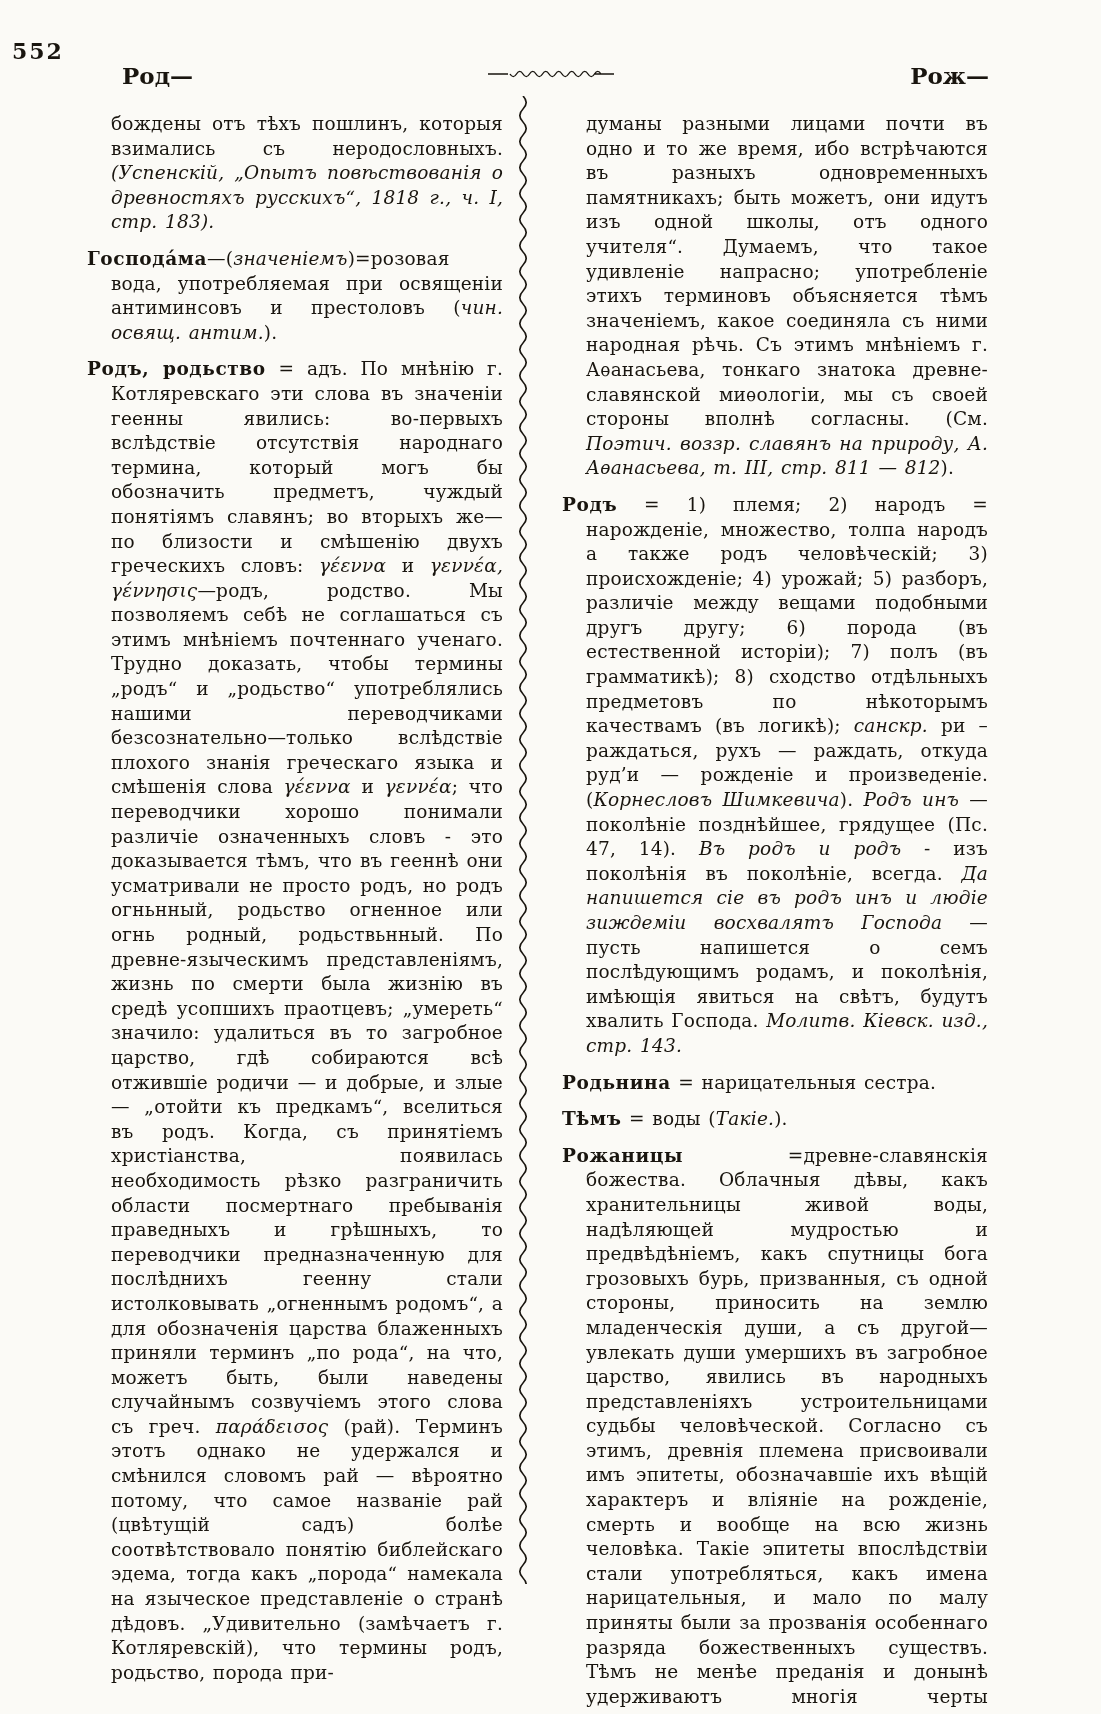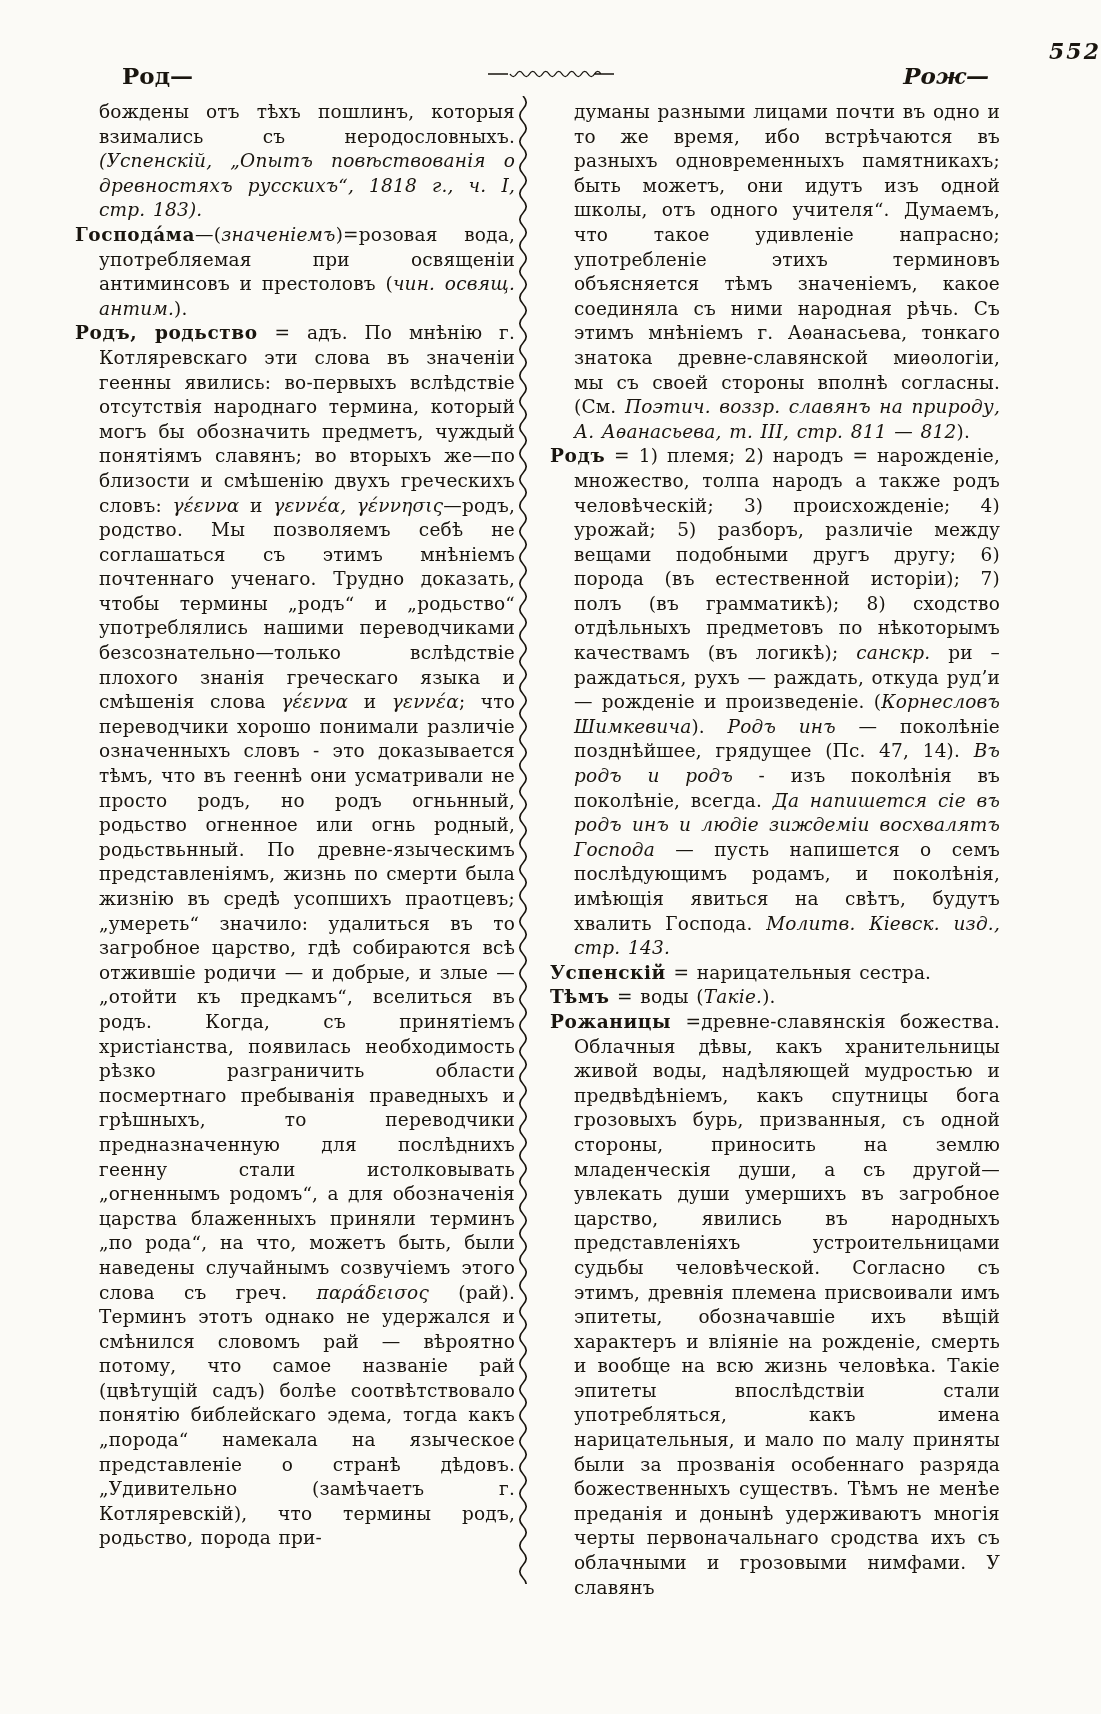--- a/index.html
+++ b/index.html
@@ -15,58 +15,57 @@
   }
   .page{
     position:relative;
     width:1101px;
     height:1714px;
     background:var(--paper);
     overflow:hidden;
   }
   .pagenum{
     position:absolute;
-    top:38px;left:0;right:0;
-    text-align:right;
+    top:38px;left:12px;right:0;
+    text-align:left;
     font-weight:bold;
     font-size:22px;
     letter-spacing:2px;
-    font-style:italic;
   }
   .squiggle{
     position:absolute;
     top:68px;
     left:50%;
     transform:translateX(-50%);
   }
   .catchword{
     position:absolute;
     top:62px;
     font-weight:bold;
     font-size:23px;
   }
   .catchword.cw-left{left:122px;}
-  .catchword.cw-right{right:112px;font-style:italic;}
+  .catchword.cw-right{right:112px;}
   .columns{
     position:absolute;
     top:100px;
     left:75px;
     width:925px;
     display:flex;
   }
   .col{
     text-align:justify;
     font-size:18.5px;
     line-height:24.6px;
     letter-spacing:0.2px;
     word-spacing:1.5px;
   }
   .col-left{width:440px;margin-right:35px;}
   .col-right{width:450px;}
-  .col p{margin:0;}
+  .col p{margin:12px;}
   .col p.entry{padding-left:24px;text-indent:-24px;}
   .col p.cont{padding-left:24px;text-indent:0;}
   .seg-b{
     font-weight:bold;
     letter-spacing:0.6px;
   }
   .seg-i{font-style:italic;}
   .seg-g{font-style:italic;}
   .divider{
     position:absolute;
@@ -97,19 +96,19 @@
 
   <div class="columns">
     <div class="col col-left">
         <p class="cont"><span class="seg-n">бождены отъ тѣхъ пошлинъ, которыя взимались съ неродословныхъ. </span><span class="seg-i">(Успенскій, „Опытъ повѣствованія о древностяхъ русскихъ“, 1818 г., ч. I, стр. 183).</span></p>
         <p class="entry"><span class="seg-b">Господа́ма</span><span class="seg-n">—(</span><span class="seg-g">значеніемъ</span><span class="seg-n">)=розовая вода, употребляемая при освященіи антиминсовъ и престоловъ (</span><span class="seg-i">чин. освящ. антим.</span><span class="seg-n">).</span></p>
         <p class="entry"><span class="seg-b">Родъ, родьство</span><span class="seg-n"> = адъ. По мнѣнію г. Котляревскаго эти слова въ значеніи геенны явились: во-первыхъ вслѣдствіе отсутствія народнаго термина, который могъ бы обозначить предметъ, чуждый понятіямъ славянъ; во вторыхъ же—по близости и смѣшенію двухъ греческихъ словъ: </span><span class="seg-g">γέεννα</span><span class="seg-n"> и </span><span class="seg-g">γεννέα, γέννησις</span><span class="seg-n">—родъ, родство. Мы позволяемъ себѣ не соглашаться съ этимъ мнѣніемъ почтеннаго ученаго. Трудно доказать, чтобы термины „родъ“ и „родьство“ употреблялись нашими переводчиками безсознательно—только вслѣдствіе плохого знанія греческаго языка и смѣшенія слова </span><span class="seg-g">γέεννα</span><span class="seg-n"> и </span><span class="seg-g">γεννέα</span><span class="seg-n">; что переводчики хорошо понимали различіе означенныхъ словъ - это доказывается тѣмъ, что въ гееннѣ они усматривали не просто родъ, но родъ огньнный, родьство огненное или огнь родный, родьствьнный. По древне-языческимъ представленіямъ, жизнь по смерти была жизнію въ средѣ усопшихъ праотцевъ; „умереть“ значило: удалиться въ то загробное царство, гдѣ собираются всѣ отжившіе родичи — и добрые, и злые — „отойти къ предкамъ“, вселиться въ родъ. Когда, съ принятіемъ христіанства, появилась необходимость рѣзко разграничить области посмертнаго пребыванія праведныхъ и грѣшныхъ, то переводчики предназначенную для послѣднихъ геенну стали истолковывать „огненнымъ родомъ“, а для обозначенія царства блаженныхъ приняли терминъ „по рода“, на что, можетъ быть, были наведены случайнымъ созвучіемъ этого слова съ греч. </span><span class="seg-g">παράδεισος</span><span class="seg-n"> (рай). Терминъ этотъ однако не удержался и смѣнился словомъ рай — вѣроятно потому, что самое названіе рай (цвѣтущій садъ) болѣе соотвѣтствовало понятію библейскаго эдема, тогда какъ „порода“ намекала на языческое представленіе о странѣ дѣдовъ. „Удивительно (замѣчаетъ г. Котляревскій), что термины родъ, родьство, порода при-</span></p>
       </div>
     <div class="col col-right">
         <p class="cont"><span class="seg-n">думаны разными лицами почти въ одно и то же время, ибо встрѣчаются въ разныхъ одновременныхъ памятникахъ; быть можетъ, они идутъ изъ одной школы, отъ одного учителя“. Думаемъ, что такое удивленіе напрасно; употребленіе этихъ терминовъ объясняется тѣмъ значеніемъ, какое соединяла съ ними народная рѣчь. Съ этимъ мнѣніемъ г. Аѳанасьева, тонкаго знатока древне-славянской миѳологіи, мы съ своей стороны вполнѣ согласны. (См. </span><span class="seg-i">Поэтич. воззр. славянъ на природу, А. Аѳанасьева, т. III, стр. 811 — 812</span><span class="seg-n">).</span></p>
         <p class="entry"><span class="seg-b">Родъ</span><span class="seg-n"> = 1) племя; 2) народъ = нарожденіе, множество, толпа народъ а также родъ человѣческій; 3) происхожденіе; 4) урожай; 5) разборъ, различіе между вещами подобными другъ другу; 6) порода (въ естественной исторіи); 7) полъ (въ грамматикѣ); 8) сходство отдѣльныхъ предметовъ по нѣкоторымъ качествамъ (въ логикѣ); </span><span class="seg-i">санскр.</span><span class="seg-n"> ри – раждаться, рухъ — раждать, откуда руд’и — рожденіе и произведеніе. (</span><span class="seg-i">Корнесловъ Шимкевича</span><span class="seg-n">). </span><span class="seg-i">Родъ инъ</span><span class="seg-n"> — поколѣніе позднѣйшее, грядущее (Пс. 47, 14). </span><span class="seg-i">Въ родъ и родъ</span><span class="seg-n"> - изъ поколѣнія въ поколѣніе, всегда. </span><span class="seg-i">Да напишется сіе въ родъ инъ и людіе зиждеміи восхвалятъ Господа</span><span class="seg-n"> — пусть напишется о семъ послѣдующимъ родамъ, и поколѣнія, имѣющія явиться на свѣтъ, будутъ хвалить Господа. </span><span class="seg-i">Молитв. Кіевск. изд., стр. 143.</span></p>
-        <p class="entry"><span class="seg-b">Успенскій</span><span class="seg-n"> = нарицательныя сестра.</span></p>
+        <p class="entry"><span class="seg-b">Родьнина</span><span class="seg-n"> = нарицательныя сестра.</span></p>
         <p class="entry"><span class="seg-b">Тѣмъ</span><span class="seg-n"> = воды (</span><span class="seg-i">Такіе.</span><span class="seg-n">).</span></p>
         <p class="entry"><span class="seg-b">Рожаницы</span><span class="seg-n"> =древне-славянскія божества. Облачныя дѣвы, какъ хранительницы живой воды, надѣляющей мудростью и предвѣдѣніемъ, какъ спутницы бога грозовыхъ бурь, призванныя, съ одной стороны, приносить на землю младенческія души, а съ другой—увлекать души умершихъ въ загробное царство, явились въ народныхъ представленіяхъ устроительницами судьбы человѣческой. Согласно съ этимъ, древнія племена присвоивали имъ эпитеты, обозначавшіе ихъ вѣщій характеръ и вліяніе на рожденіе, смерть и вообще на всю жизнь человѣка. Такіе эпитеты впослѣдствіи стали употребляться, какъ имена нарицательныя, и мало по малу приняты были за прозванія особеннаго разряда божественныхъ существъ. Тѣмъ не менѣе преданія и донынѣ удерживаютъ многія черты первоначальнаго сродства ихъ съ облачными и грозовыми нимфами. У славянъ</span></p>
       </div>
   </div>
 
 </div>
 
 </body></html>

